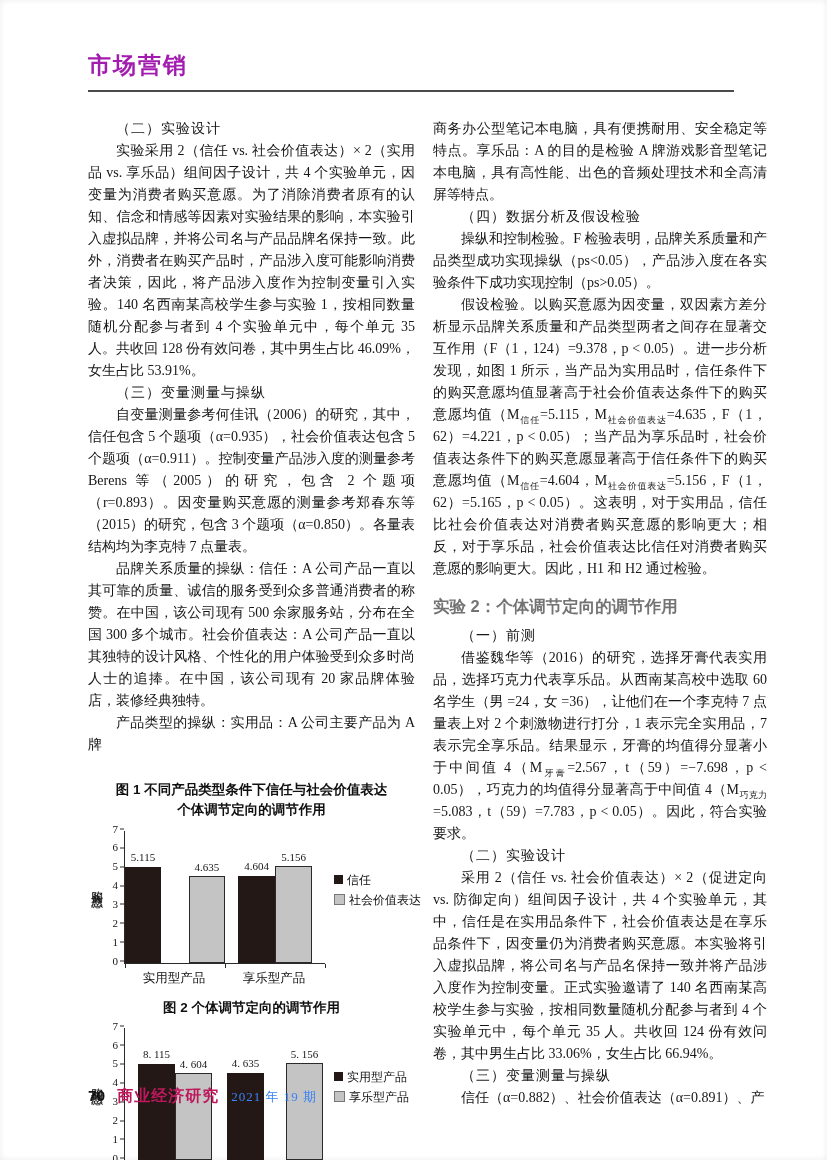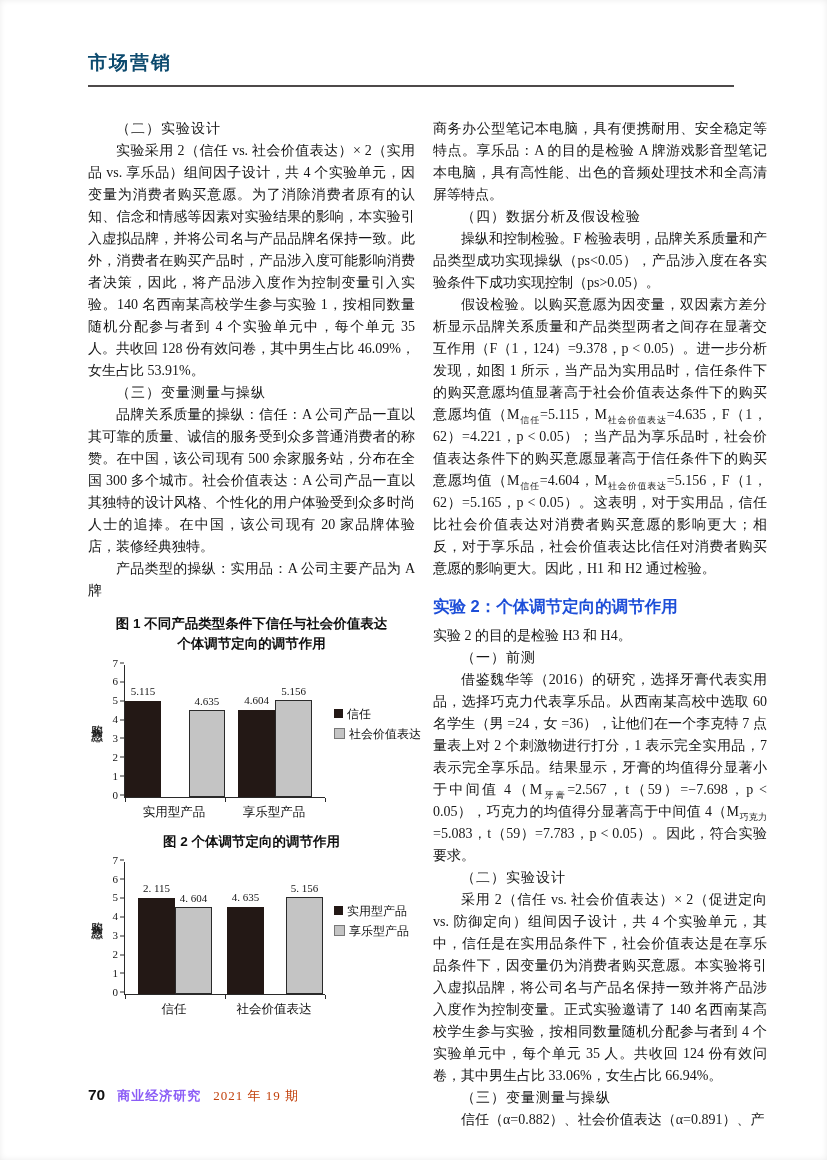--- a/index.html
+++ b/index.html
@@ -2,36 +2,36 @@
 <html><head>
 <meta charset="utf-8">
 <style>
   html,body{margin:0;padding:0;background:#e9e9e9;}
   .page{position:relative;width:827px;height:1160px;background:#ffffff;overflow:hidden;
         font-family:"Liberation Serif","DejaVu Serif",serif;color:#161616;
         box-shadow:inset 0 0 6px rgba(0,0,0,.08);}
   
   .header{position:absolute;left:88px;top:50px;width:646px;}
   .header-title{font-family:Liberation Mono, monospace;font-weight:bold;
-        font-size:19px;letter-spacing:2px;color:#0c4a6e;}
+        font-size:23px;letter-spacing:2px;color:#a21caf;}
   .header-rule{height:2px;background:#4d4a4a;margin-top:9px;}
   
   .content{position:absolute;left:88px;top:118px;display:flex;gap:18px;}
   .col-left{width:327px;flex:none;}
   .col-right{width:334px;flex:none;}
   p{margin:0;text-indent:2em;text-align:justify;font-size:14px;line-height:22px;color:#161616;}
   p.noindent{text-indent:0;}
   .subhead{margin:0;text-indent:2em;font-size:14px;line-height:22px;letter-spacing:1px;color:#161616;}
   sub{font-size:9px;line-height:0;}
   .exp2-heading{font-family:"Liberation Sans","DejaVu Sans",sans-serif;font-weight:bold;
-        font-size:16.5px;line-height:1.35;margin:15px 0 8px;color:#1d4ed8;}
+        font-size:16.5px;line-height:1.35;margin:15px 0 8px;color:#737373;}
   
   .fig-caption{text-align:center;font-weight:bold;font-size:13.5px;line-height:1.5;
         font-family:"Liberation Sans","DejaVu Sans",sans-serif;color:#101010;}
-  .fig1-caption{margin:12px 0 8px;}
+  .fig1-caption{margin:24px 0 8px;}
   .fig2-caption{margin:13px 0 8px;}
   
   .fig-chart{display:flex;align-items:flex-end;margin-left:2px;}
   .y-title{writing-mode:vertical-rl;text-orientation:upright;font-size:12px;line-height:14px;
         letter-spacing:2px;color:#161616;align-self:center;margin-bottom:44px;flex:none;}
   .y-axis{position:relative;width:20px;height:132px;flex:none;margin-bottom:24px;}
   .ytick{position:absolute;right:6px;transform:translateY(50%);font-size:11px;line-height:1;color:#161616;}
   .ytick::after{content:"";position:absolute;right:-6px;top:50%;width:4px;height:1px;background:#2a2a2a;}
   .plot-col{display:flex;flex-direction:column;flex:none;}
   .plot{position:relative;width:200px;height:132px;
@@ -42,39 +42,40 @@
         font-size:11px;line-height:1;white-space:nowrap;color:#161616;}
   .xtick{position:absolute;bottom:-5px;width:1px;height:4px;background:#2a2a2a;}
   .x-labels{display:flex;width:200px;}
   .x-label{flex:1;text-align:center;font-size:12.5px;line-height:1;padding-top:8px;color:#111;}
   .legend{display:flex;flex-direction:column;gap:8px;padding-left:9px;align-self:center;margin-bottom:34px;}
   .legend-item{display:flex;align-items:center;gap:4px;font-size:12px;line-height:1;white-space:nowrap;color:#111;}
   .swatch{width:9px;height:9px;flex:none;}
   
   .footer{position:absolute;left:88px;top:1086px;display:flex;align-items:baseline;gap:12px;justify-content:space-between;}
   .footer-page{font-family:"Liberation Sans","DejaVu Sans",sans-serif;font-weight:bold;font-size:15.5px;color:#111;}
-  .footer-journal{font-family:"Liberation Sans","DejaVu Sans",sans-serif;font-weight:bold;font-size:13px;letter-spacing:1px;color:#8b5cf6;}
-  .footer-issue{font-size:13px;color:#c2410c;letter-spacing:1px;}
+  .footer-journal{font-family:"Liberation Sans","DejaVu Sans",sans-serif;font-weight:bold;font-size:16px;letter-spacing:1px;color:#be185d;}
+  .footer-issue{font-size:13px;color:#3b82f6;letter-spacing:1px;}
 </style>
 </head>
 <body>
 
 <div class="page">
 
   <div class="header">
     <div class="header-title">市场营销</div>
     <div class="header-rule"></div>
   </div>
 
   <div class="content">
 
     <div class="col-left">
       <p class="subhead">（二）实验设计</p>
       <p>实验采用 2（信任 vs. 社会价值表达）× 2（实用品 vs. 享乐品）组间因子设计，共 4 个实验单元，因变量为消费者购买意愿。为了消除消费者原有的认知、信念和情感等因素对实验结果的影响，本实验引入虚拟品牌，并将公司名与产品品牌名保持一致。此外，消费者在购买产品时，产品涉入度可能影响消费者决策，因此，将产品涉入度作为控制变量引入实验。140 名西南某高校学生参与实验 1，按相同数量随机分配参与者到 4 个实验单元中，每个单元 35 人。共收回 128 份有效问卷，其中男生占比 46.09%，女生占比 53.91%。</p>
       <p class="subhead">（三）变量测量与操纵</p>
+      <p>自变量测量参考何佳讯（2006）的研究，其中，信任包含 5 个题项（α=0.935），社会价值表达包含 5 个题项（α=0.911）。控制变量产品涉入度的测量参考 Berens 等（2005）的研究，包含 2 个题项（r=0.893）。因变量购买意愿的测量参考郑春东等（2015）的研究，包含 3 个题项（α=0.850）。各量表结构均为李克特 7 点量表。</p>
       <p>品牌关系质量的操纵：信任：A 公司产品一直以其可靠的质量、诚信的服务受到众多普通消费者的称赞。在中国，该公司现有 500 余家服务站，分布在全国 300 多个城市。社会价值表达：A 公司产品一直以其独特的设计风格、个性化的用户体验受到众多时尚人士的追捧。在中国，该公司现有 20 家品牌体验店，装修经典独特。</p>
       <p>产品类型的操纵：实用品：A 公司主要产品为 A 牌</p>
 
       <div class="fig-caption fig1-caption">
         <div>图 1 不同产品类型条件下信任与社会价值表达</div>
         <div>个体调节定向的调节作用</div>
       </div>
       <div class="fig-chart">
           <div class="y-title">购买意愿</div>
           <div class="y-axis">
@@ -138,21 +139,21 @@
             <div class="ytick" style="bottom: 42.8571%;">3</div>
             <div class="ytick" style="bottom: 57.1429%;">4</div>
             <div class="ytick" style="bottom: 71.4286%;">5</div>
             <div class="ytick" style="bottom: 85.7143%;">6</div>
             <div class="ytick" style="bottom: 100%;">7</div>
           </div>
           <div class="plot-col">
             <div class="plot">
               <div class="group" style="left: 0%;">
                 <div class="bar" style="height: 73.0714%; background: rgb(35, 24, 21);">
-                  <div class="bar-label">2. 115</div>
+                  <div class="bar-label">8. 115</div>
                 </div>
                 <div class="bar" style="height: 65.7714%; background: rgb(196, 196, 196); border: 1px solid rgb(42, 42, 42);">
                   <div class="bar-label">4. 604</div>
                 </div>
               </div>
               <div class="group" style="left: 50%;">
                 <div class="bar" style="height: 66.2143%; background: rgb(35, 24, 21);">
                   <div class="bar-label">4. 635</div>
                 </div>
                 <div class="bar" style="height: 73.6571%; background: rgb(196, 196, 196); border: 1px solid rgb(42, 42, 42); margin-left: 22px;">
@@ -181,21 +182,20 @@
         </div>
     </div>
 
     <div class="col-right">
       <p class="noindent">商务办公型笔记本电脑，具有便携耐用、安全稳定等特点。享乐品：A 的目的是检验 A 牌游戏影音型笔记本电脑，具有高性能、出色的音频处理技术和全高清屏等特点。</p>
       <p class="subhead">（四）数据分析及假设检验</p>
       <p>操纵和控制检验。F 检验表明，品牌关系质量和产品类型成功实现操纵（ps&lt;0.05），产品涉入度在各实验条件下成功实现控制（ps&gt;0.05）。</p>
       <p><span>假设检验。以购买意愿为因变量，双因素方差分析显示品牌关系质量和产品类型两者之间存在显著交互作用（F（1，124）=9.378，p &lt; 0.05）。进一步分析发现，如图 1 所示，当产品为实用品时，信任条件下的购买意愿均值显著高于社会价值表达条件下的购买意愿均值（M</span><sub>信任</sub><span>=5.115，M</span><sub>社会价值表达</sub><span>=4.635，F（1，62）=4.221，p &lt; 0.05）；当产品为享乐品时，社会价值表达条件下的购买意愿显著高于信任条件下的购买意愿均值（M</span><sub>信任</sub><span>=4.604，M</span><sub>社会价值表达</sub><span>=5.156，F（1，62）=5.165，p &lt; 0.05）。这表明，对于实用品，信任比社会价值表达对消费者购买意愿的影响更大；相反，对于享乐品，社会价值表达比信任对消费者购买意愿的影响更大。因此，H1 和 H2 通过检验。</span></p>
 
       <div class="exp2-heading">实验 2：个体调节定向的调节作用</div>
-      <p class="noindent">实验 2 的目的是检验 H3 和 H4。</p>
       <p class="subhead">（一）前测</p>
       <p><span>借鉴魏华等（2016）的研究，选择牙膏代表实用品，选择巧克力代表享乐品。从西南某高校中选取 60 名学生（男 =24，女 =36），让他们在一个李克特 7 点量表上对 2 个刺激物进行打分，1 表示完全实用品，7 表示完全享乐品。结果显示，牙膏的均值得分显著小于中间值 4（M</span><sub>牙膏</sub><span>=2.567，t（59）=−7.698，p &lt; 0.05），巧克力的均值得分显著高于中间值 4（M</span><sub>巧克力</sub><span>=5.083，t（59）=7.783，p &lt; 0.05）。因此，符合实验要求。</span></p>
       <p class="subhead">（二）实验设计</p>
       <p>采用 2（信任 vs. 社会价值表达）× 2（促进定向 vs. 防御定向）组间因子设计，共 4 个实验单元，其中，信任是在实用品条件下，社会价值表达是在享乐品条件下，因变量仍为消费者购买意愿。本实验将引入虚拟品牌，将公司名与产品名保持一致并将产品涉入度作为控制变量。正式实验邀请了 140 名西南某高校学生参与实验，按相同数量随机分配参与者到 4 个实验单元中，每个单元 35 人。共收回 124 份有效问卷，其中男生占比 33.06%，女生占比 66.94%。</p>
       <p class="subhead">（三）变量测量与操纵</p>
       <p>信任（α=0.882）、社会价值表达（α=0.891）、产</p>
     </div>
 
   </div>
 

